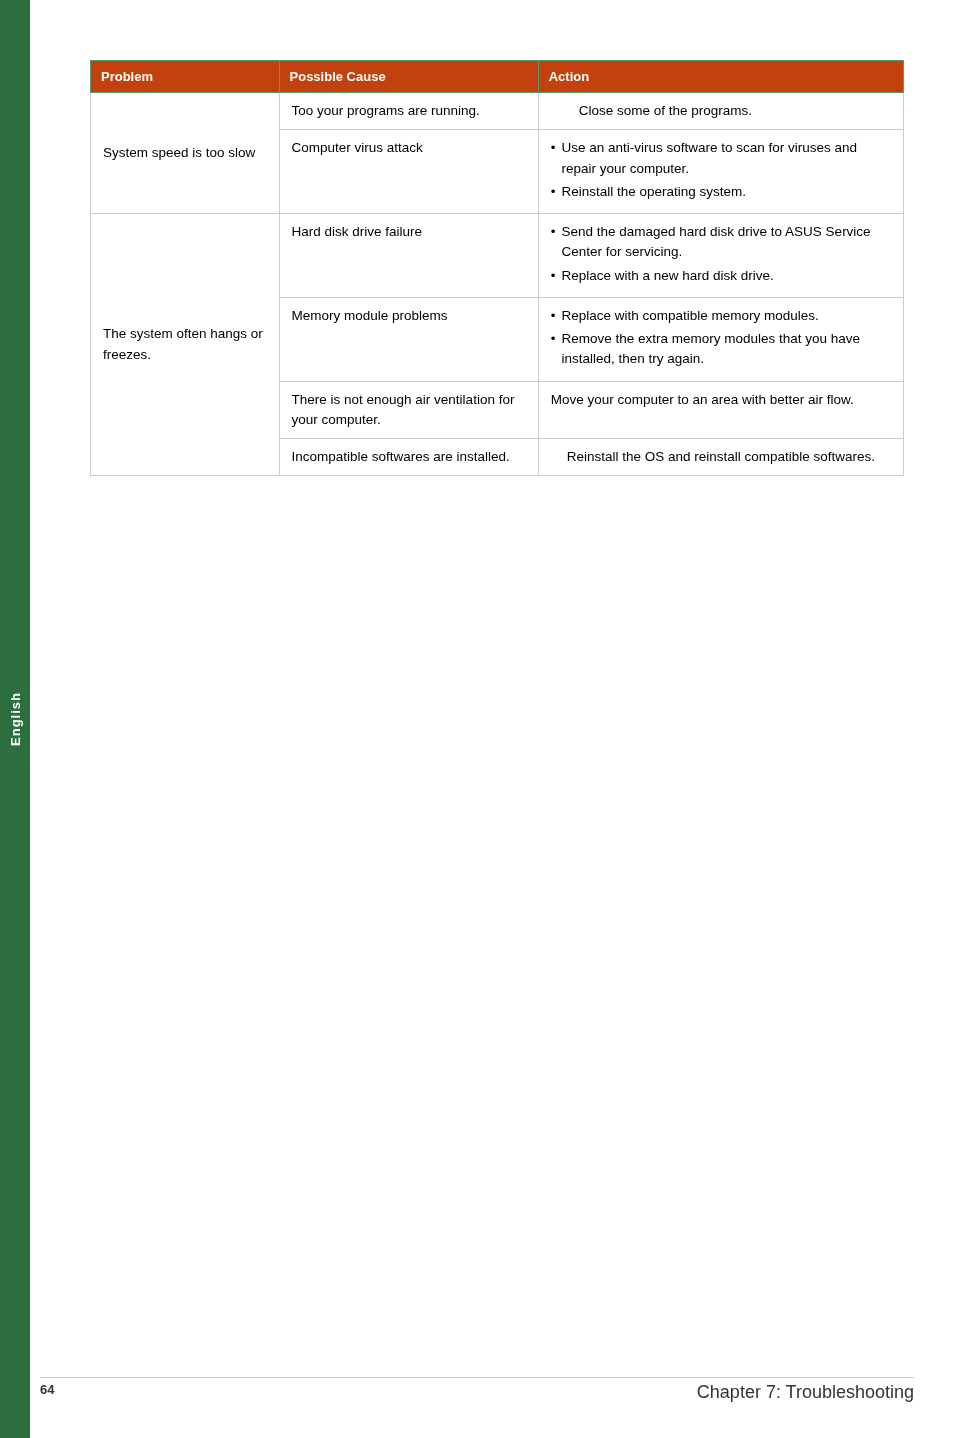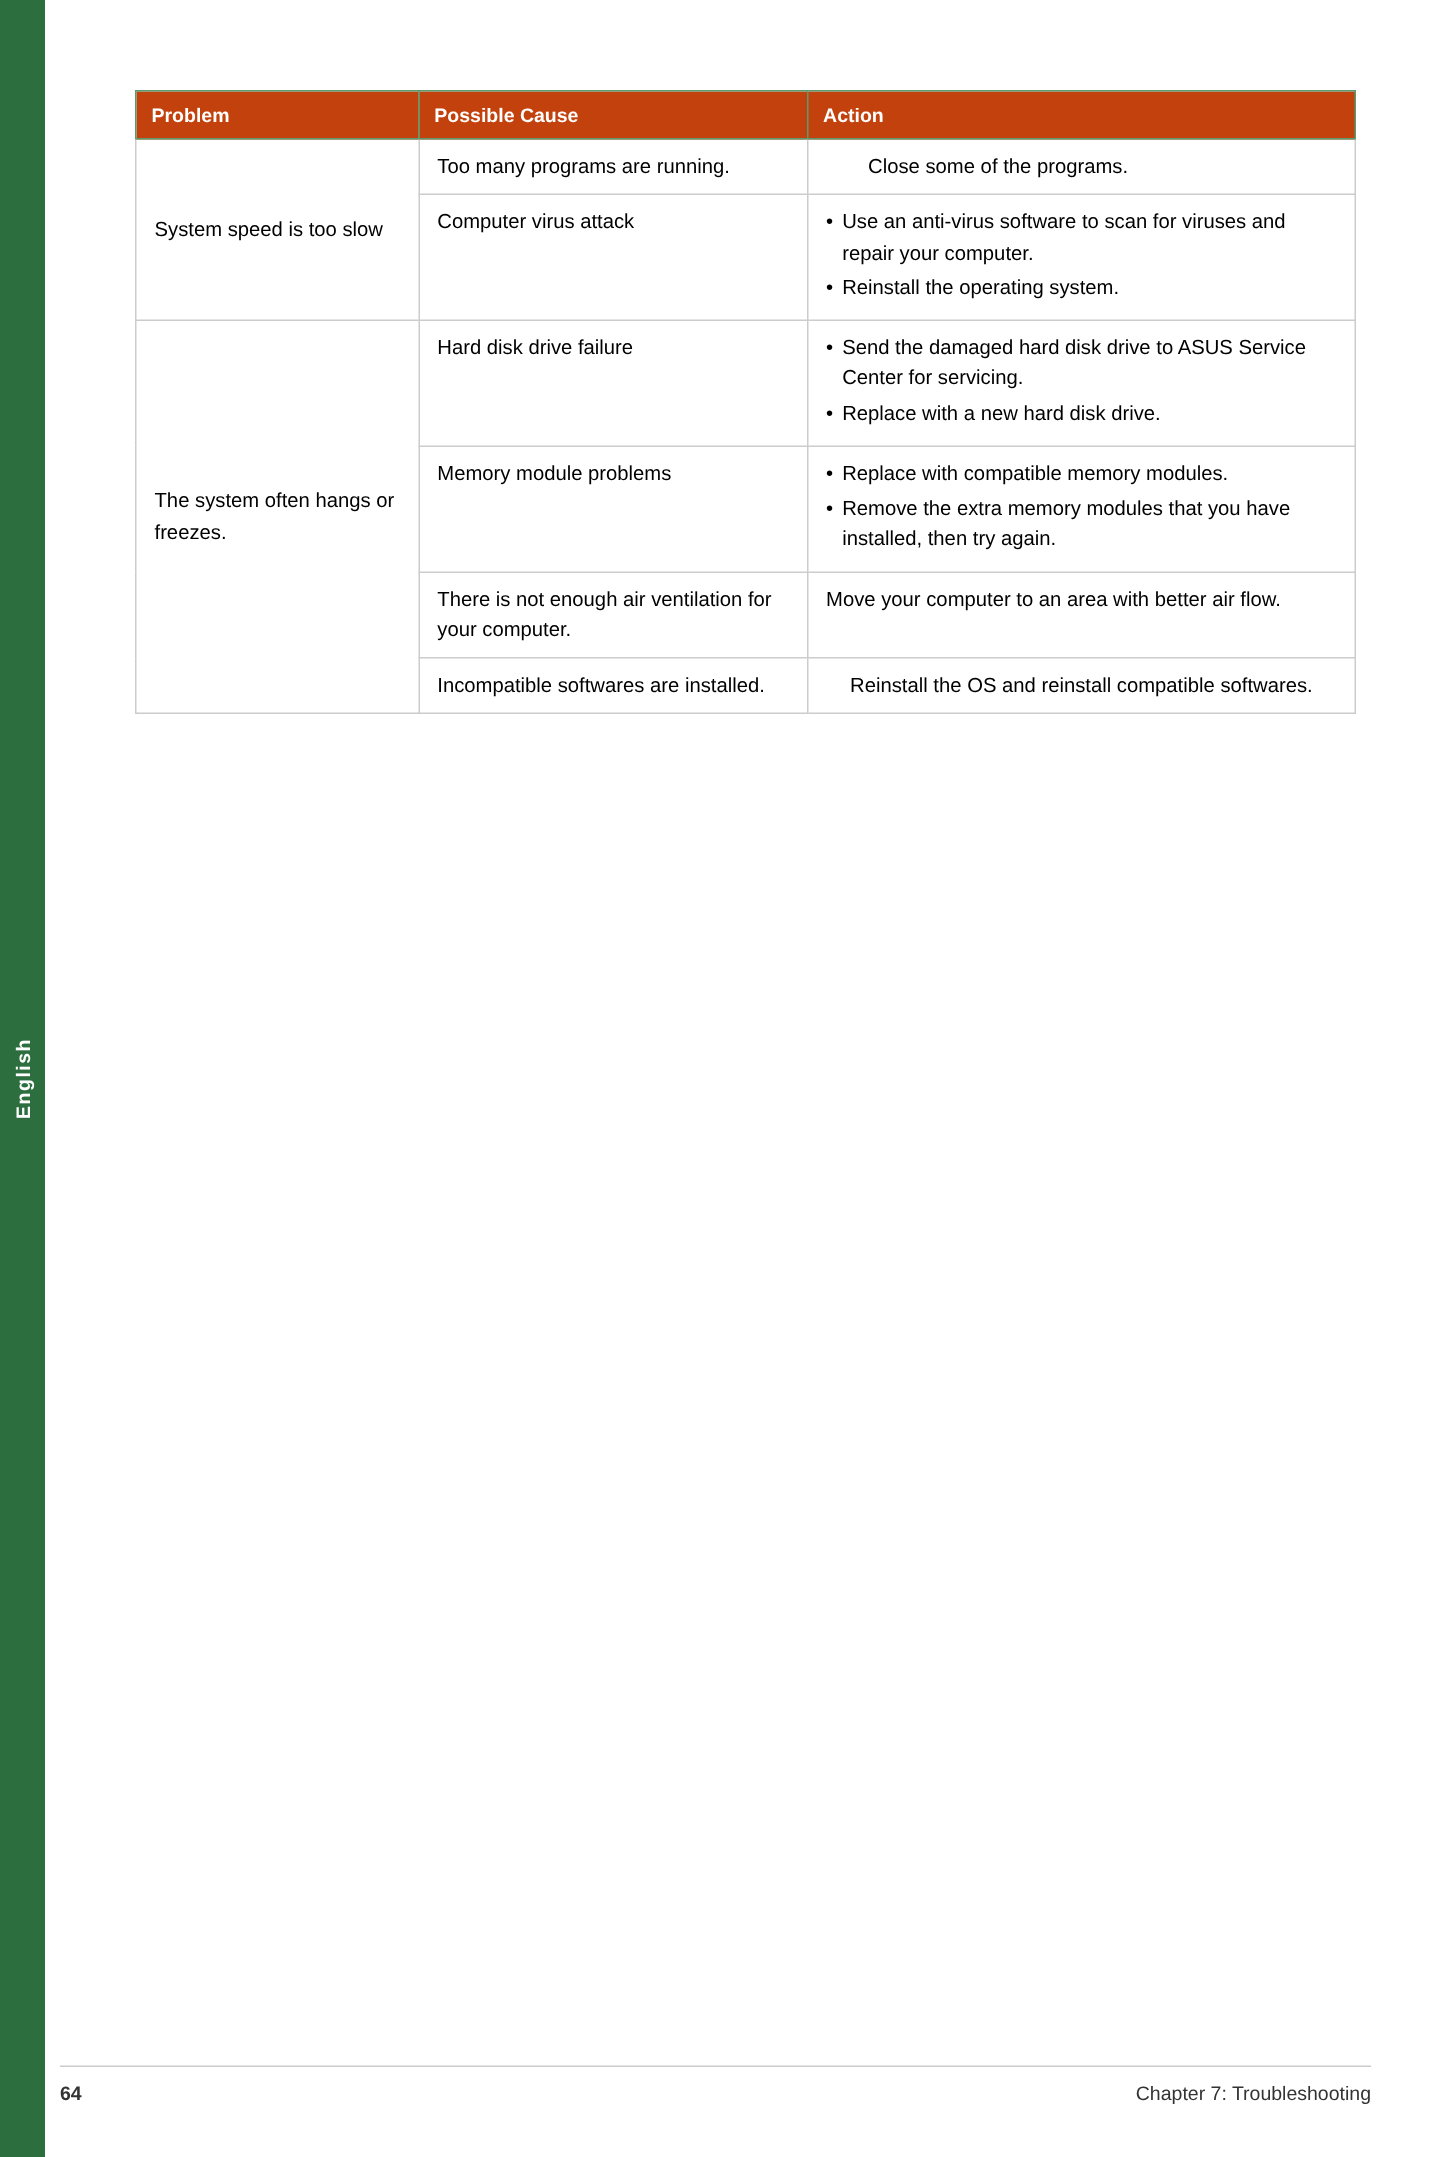--- a/index.html
+++ b/index.html
@@ -123,21 +123,21 @@
       font-size: 13px;
       color: #333333;
     }
 
     .page-number {
       font-size: 13px;
       font-weight: bold;
     }
 
     .chapter-label {
-      font-size: 13px;
+      font-size: 18px;
     }
   </style>
 </head>
 <body>
 
 <div class="sidebar">
   <span class="sidebar-label">English</span>
 </div>
 
 <div class="main-content">
@@ -146,21 +146,21 @@
     <thead>
       <tr>
         <th class="problem-cell">Problem</th>
         <th class="cause-cell">Possible Cause</th>
         <th class="action-cell">Action</th>
       </tr>
     </thead>
     <tbody id="table-body">
     <tr>
           <td class="problem-cell" rowspan="2" style="vertical-align: middle;">System speed is too slow</td>
-          <td class="cause-cell" style="vertical-align: top;">Too many programs are running.</td>
+          <td class="cause-cell" style="vertical-align: top;">Too your programs are running.</td>
           <td class="action-cell" style="vertical-align: top; padding-left: 40px;">Close some of the programs.</td>
         </tr>
         <tr>
           <td class="cause-cell" style="vertical-align: top;">Computer virus attack</td>
           <td class="action-cell" style="vertical-align: top;">
             <div class="bullet-item">Use an anti-virus software to scan for viruses and repair your computer.</div>
             <div class="bullet-item">Reinstall the operating system.</div>
           </td>
         </tr>
         <tr>

